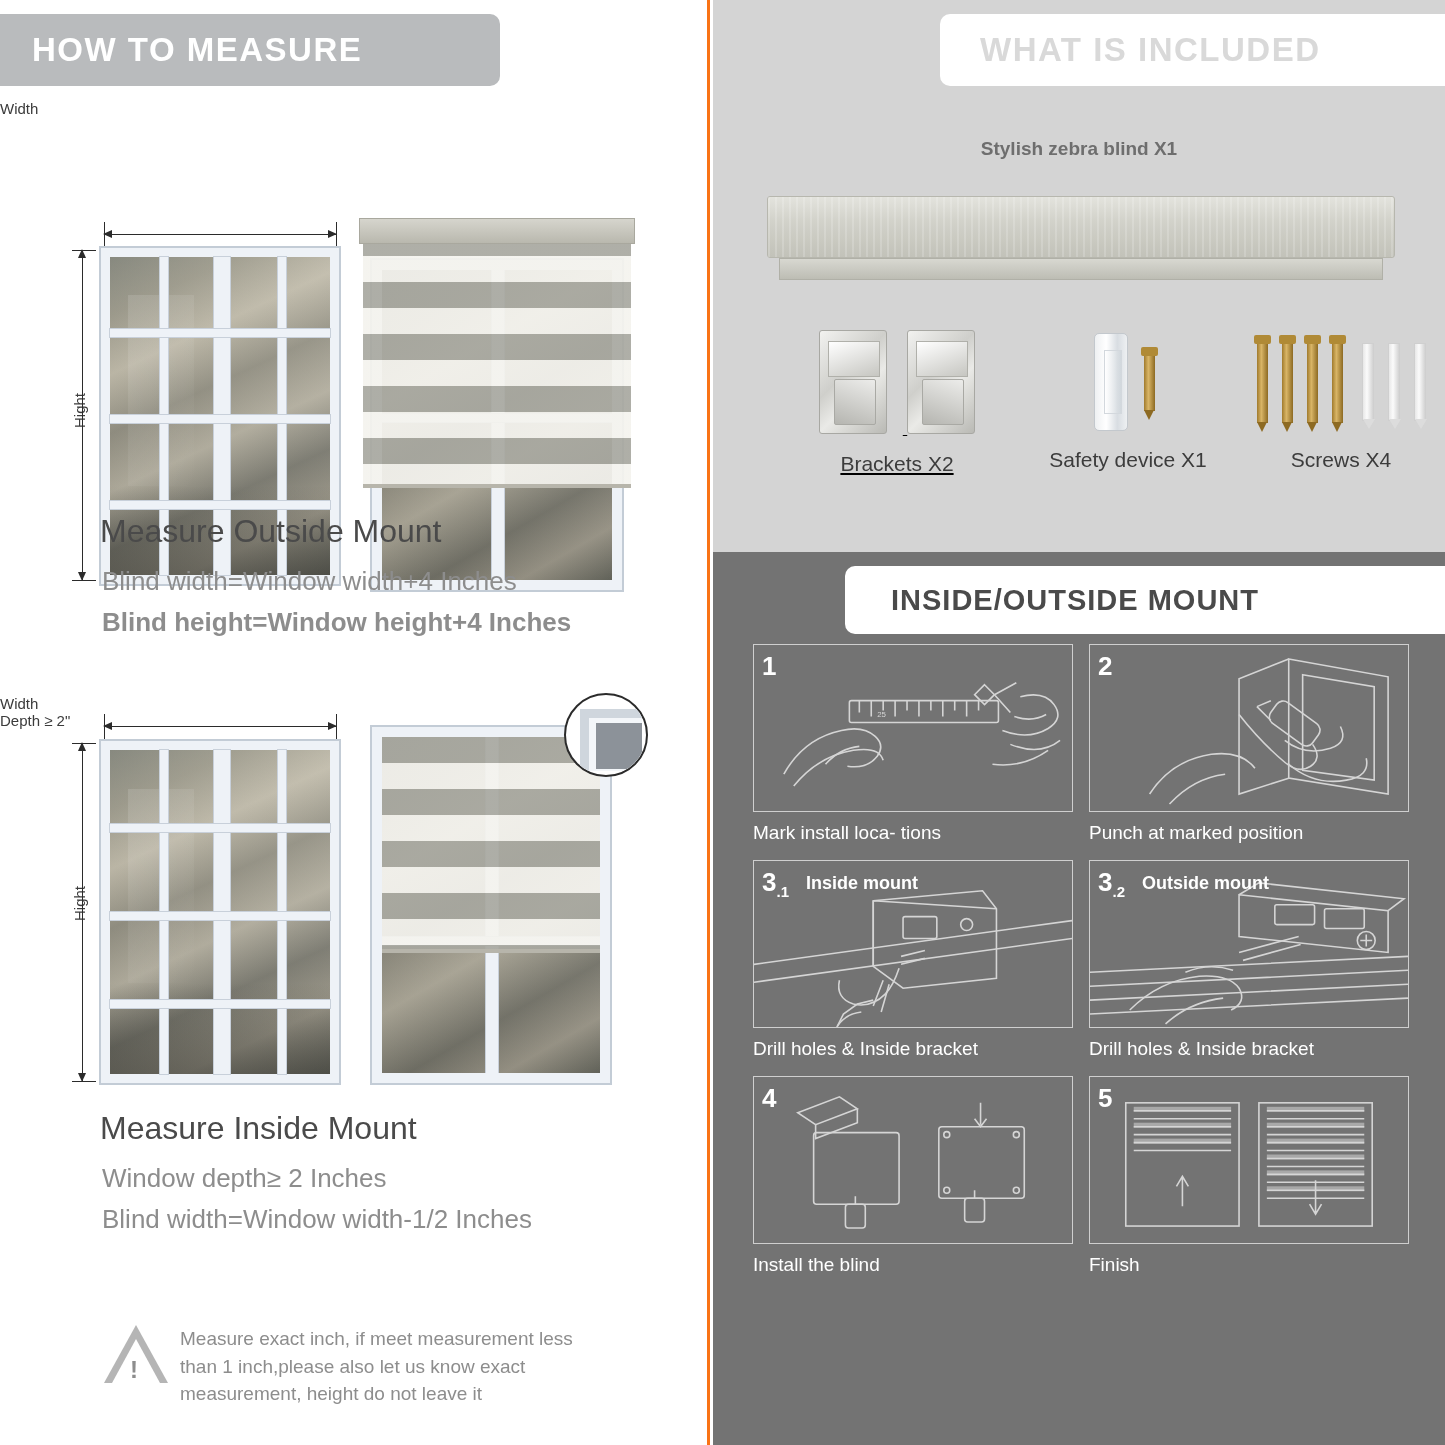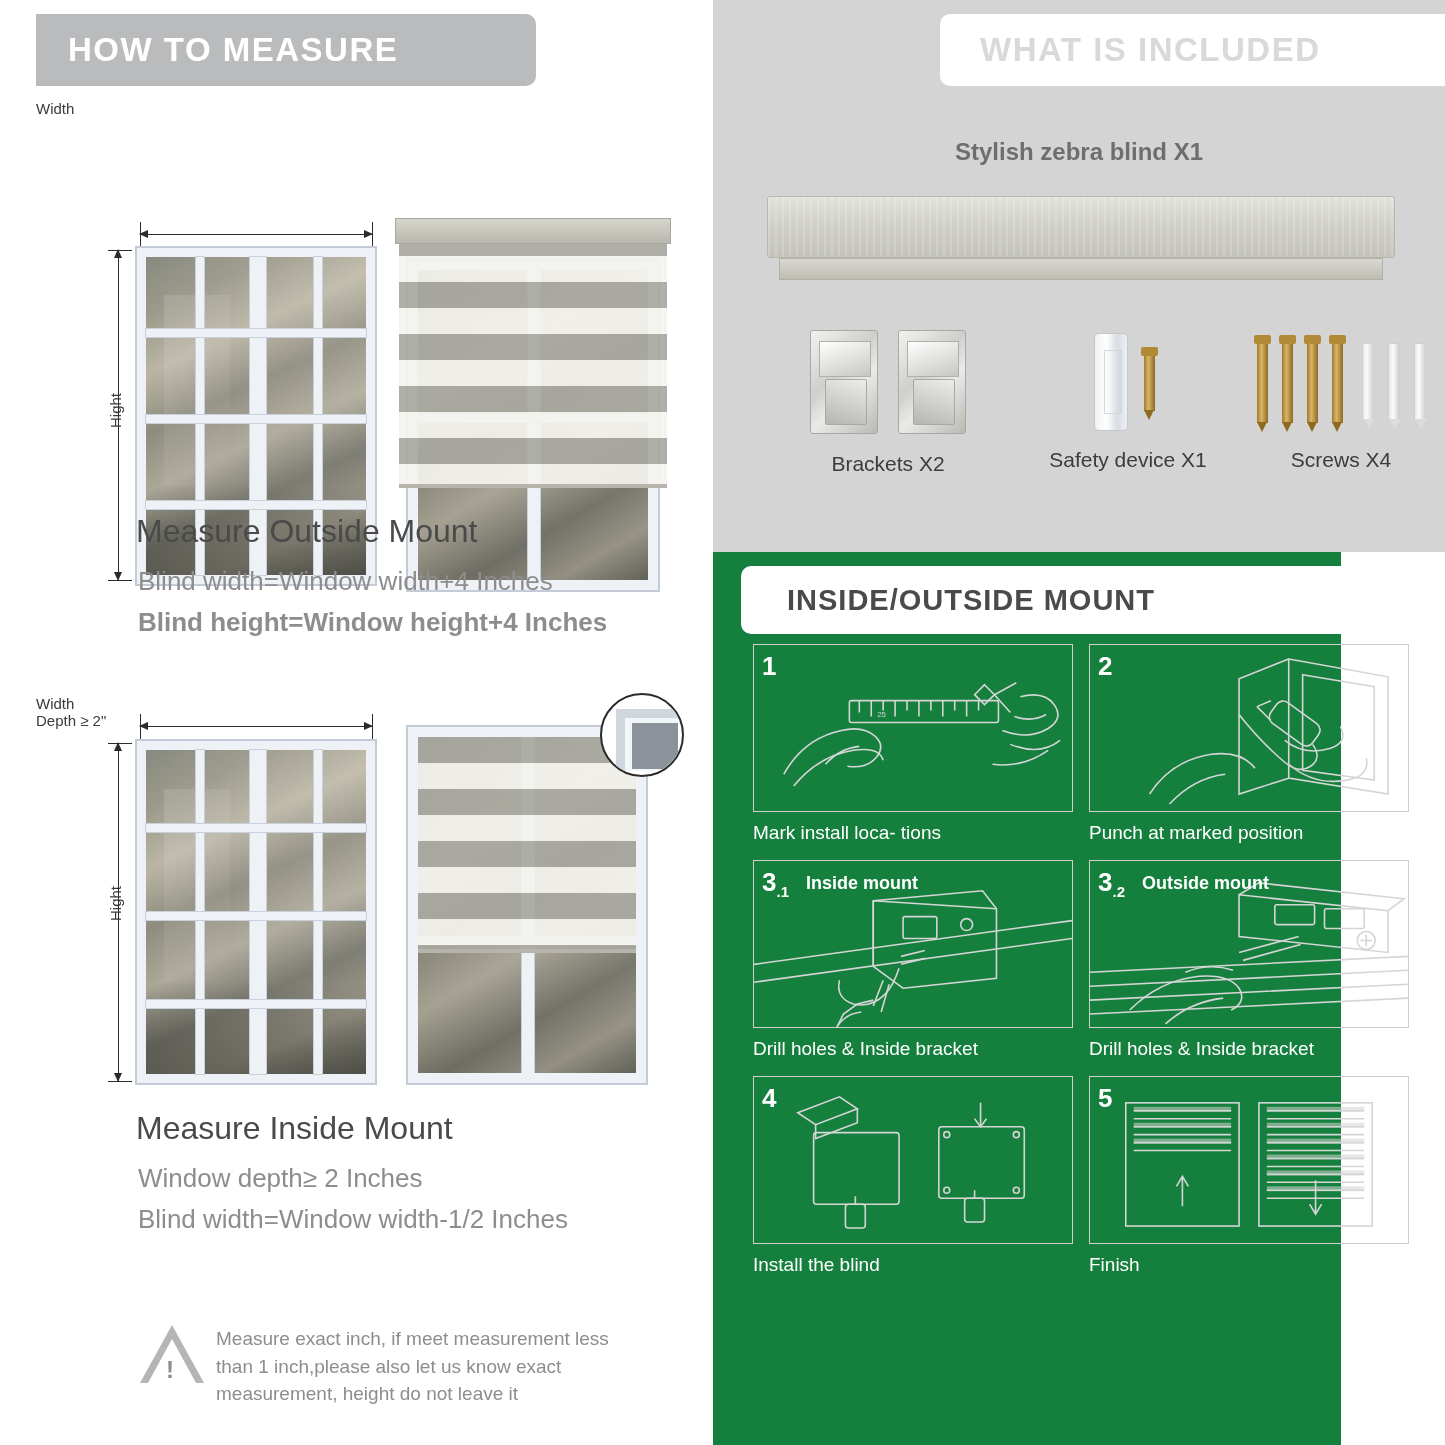--- a/index.html
+++ b/index.html
@@ -14,22 +14,21 @@
     background: #ffffff;
     overflow: hidden;
   }
 
   
   .left-panel {
     position: absolute;
     left: 0; top: 0;
     width: 710px; height: 1445px;
     background: #ffffff;
-    border-right: 3px solid #a21caf;
-    margin-left: 36px;
+    border-right: 3px solid #f97316;
   }
   .hdr-left {
     position: absolute;
     left: 0; top: 14px;
     width: 500px; height: 72px;
     background: #b9bbbd;
     border-radius: 0 10px 10px 0;
     display: flex; align-items: center;
   }
   .hdr-left span {
@@ -208,21 +207,21 @@
     border-radius:10px 0 0 10px;
     display:flex; align-items:center; justify-content:flex-start;
   }
   .hdr-right span {
     color:#d9d9d9;
     font-size:33px; font-weight:bold; letter-spacing:1.5px;
     margin-left:40px;
   }
   .incl-title {
     position:absolute; top:138px; width:100%; text-align:center;
-    font-size:24px; color:#6e6e6e; font-weight:bold;
+    font-size:19px; color:#6e6e6e; font-weight:bold;
   }
   .blind-product {
     position:absolute;
     left:54px; top:196px; width:628px; height:86px;
   }
   .bp-top {
     position:absolute; left:0; top:0; width:100%; height:62px;
     background: linear-gradient(180deg,#e3e3dd 0%, #d2d2ca 40%, #c2c2b9 100%);
     border:1px solid #b7b7ae;
     border-radius:3px;
@@ -295,22 +294,22 @@
     content:""; position:absolute; left:0; bottom:-9px;
     width:0; height:0;
     border-left:6px solid transparent; border-right:6px solid transparent;
     border-top:10px solid #dcdcdc;
   }
 
   
   .right-bot {
     position:absolute;
     left:713px; top:552px;
-    width:628px; height:893px;
-    background:#15803d;
+    width:732px; height:893px;
+    background:#737373;
     padding-left:12px;
   }
   .hdr-mount {
     position:absolute;
     right:0; top:14px;
     width:600px; height:68px;
     background:#ffffff;
     border-radius:10px 0 0 10px;
     display:flex; align-items:center;
   }
@@ -456,21 +455,21 @@
 
     <div class="incl-title">Stylish zebra blind X1</div>
 
     <div class="blind-product">
       <div class="bp-top"></div>
       <div class="bp-bottom"></div>
     </div>
 
     <div class="parts-row">
 
-      <div class="part" style="left:60px; top:0; width:230px;">
+      <div class="part" style="left:69px; top:0; width:230px;text-decoration:underline;">
         <div>
           <span class="bracket" style="margin-right:16px;"></span>
           <span class="bracket"></span>
         </div>
         <div class="part-cap">Brackets X2</div>
       </div>
 
       <div class="part" style="left:300px; top:0; width:230px;">
         <div style="height:104px; display:flex; align-items:center; justify-content:center;">
           <span class="safety"></span>

